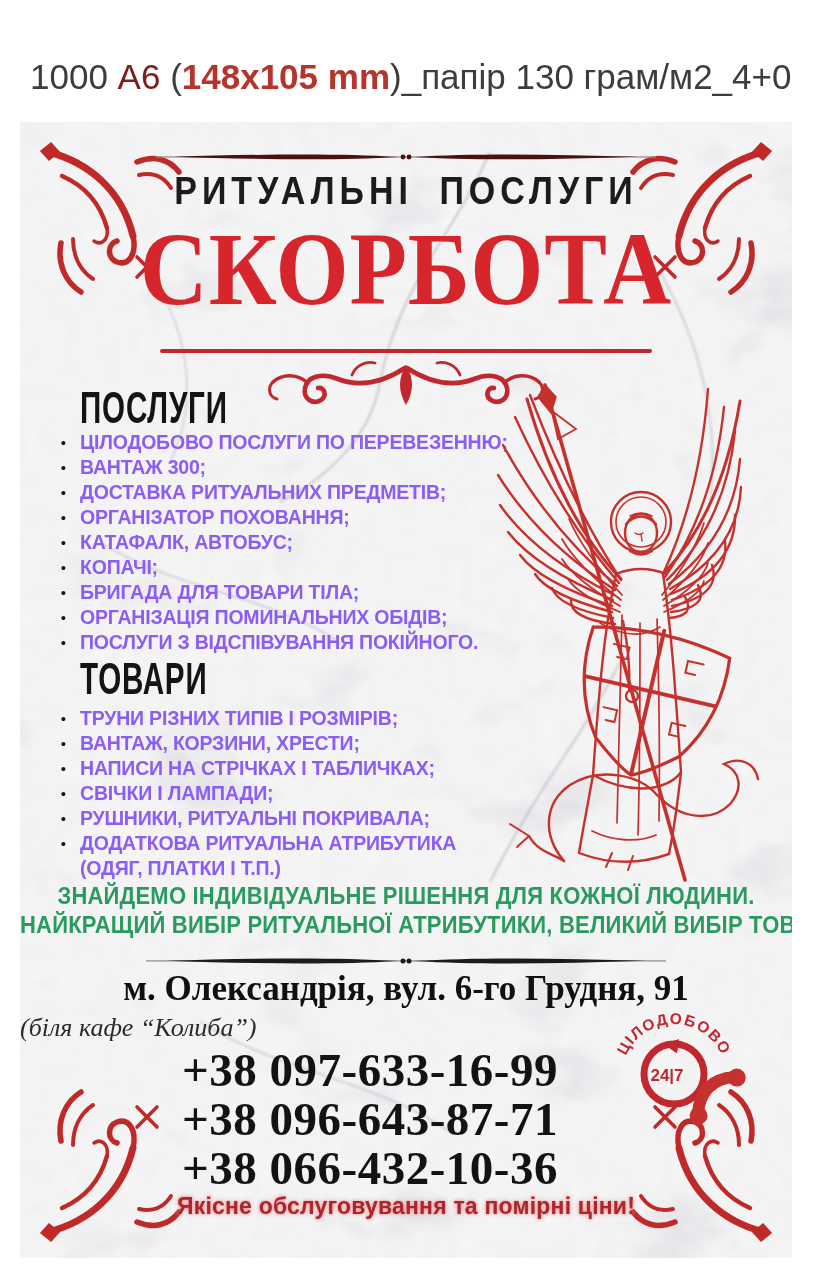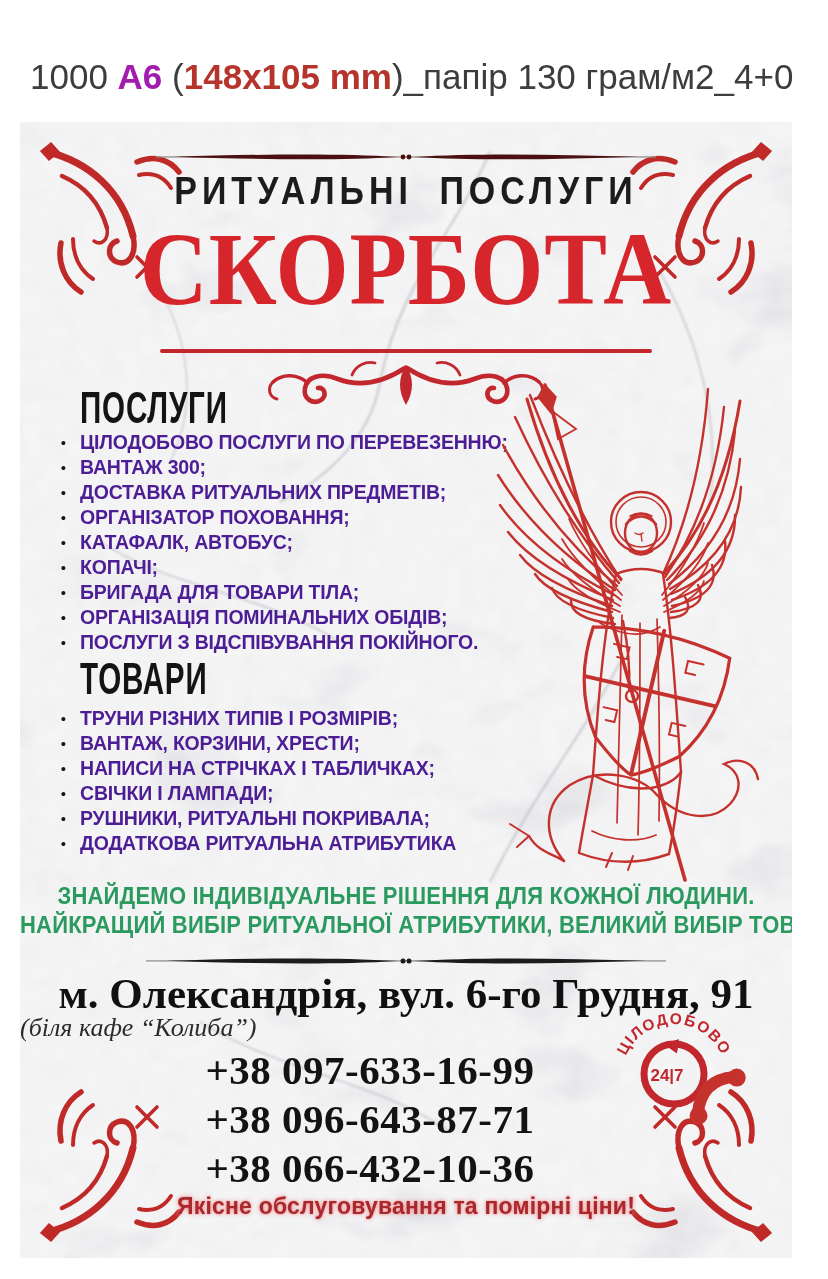--- a/index.html
+++ b/index.html
@@ -1,20 +1,20 @@
 <!DOCTYPE html>
 <html><head>
 <meta charset="utf-8">
 <style>
   * { margin:0; padding:0; box-sizing:border-box; }
   html,body { width:828px; height:1279px; background:#ffffff; font-family:"Liberation Sans", sans-serif; position:relative; overflow:hidden; }
 
   
   .prod-header { position:absolute; top:57px; left:30px; font-size:35px; color:#3d3d3d; white-space:nowrap; }
-  .prod-header .b   { font-weight:bold; color:#a21caf; }
+  .prod-header .b   { font-weight:normal; color:#7f1d1d; }
   .prod-header .red { font-weight:bold; color:#b5342c;margin-top:16px; }
 
   
   .flyer { position:absolute; left:20px; top:122px; width:772px; height:1136px; background:#f4f4f6; overflow:hidden; }
   .marble { position:absolute; left:0; top:0; }
 
   .corner { position:absolute; width:148px; height:168px; }
   .c-tl { left:16px;  top:18px; }
   .c-tr { right:16px; top:18px;  transform:scaleX(-1); }
   .c-bl { left:16px;  bottom:14px; transform:scaleY(-1); }
@@ -36,38 +36,38 @@
   .sec-head { position:absolute; left:60px; font-size:37px; font-weight:bold; color:#141414;
               letter-spacing:1px; transform:scale(0.8,1.18); transform-origin:left top; white-space:nowrap; }
   .h-services { top:262px; }
   .h-goods    { top:533px; }
 
   .list { position:absolute; left:36px; }
   .l-services { top:308px; }
   .l-goods    { top:584px; }
   .row { display:flex; align-items:center; height:25px; gap:9px; white-space:nowrap; }
   .row .blt { font-size:15px; color:#161616; width:15px; text-align:center; }
-  .row .txt { font-size:19.5px; font-weight:bold; color:#4c1d95; letter-spacing:-0.2px; }
+  .row .txt { font-size:19.5px; font-weight:bold; color:#8b5cf6; letter-spacing:-0.2px; }
   .row.nob .blt { visibility:hidden; }
 
   .angel { position:absolute; left:452px; top:261px; width:300px; height:505px; }
 
   .promo { position:absolute; top:759px; left:0; width:100%; text-align:center; color:#2a9a5e;
            font-weight:bold; font-size:22px; line-height:27px; letter-spacing:0.2px;
            transform:scaleY(1.08); transform-origin:center top; white-space:nowrap; }
 
   .div-black { position:absolute; top:831px; left:50%; transform:translateX(-50%); }
 
   .address { position:absolute; top:847px; left:0; width:100%; text-align:center;
-             font-family:"Liberation Serif", serif; font-weight:bold; font-size:43px; color:#101010; white-space:nowrap; }
+             font-family:"Liberation Serif", serif; font-weight:bold; font-size:35px; color:#101010; white-space:nowrap; }
   .cafe { position:absolute; top:891px; left:0; width:100%; text-align:left;
           font-family:"Liberation Serif", serif; font-style:italic; font-size:26px; color:#2b2b2b; }
 
   .phones { position:absolute; top:924px; left:70px; width:560px; text-align:center;
-            font-family:"Liberation Serif", serif; font-weight:bold; font-size:41px; line-height:49px;
+            font-family:"Liberation Serif", serif; font-weight:bold; font-size:47px; line-height:49px;
             color:#131313; letter-spacing:0.5px; white-space:nowrap; }
 
   .badge { position:absolute; left:588px; top:874px; width:150px; height:132px; }
 
   .footer-red { position:absolute; top:1070px; left:0; width:100%; text-align:center;
                 font-size:23px; font-weight:bold; color:#a8282e; letter-spacing:0.2px;
                 text-shadow:0 0 5px rgba(238,140,140,0.95), 0 0 2px rgba(238,140,140,0.9);
                 transform:scaleY(1.05); transform-origin:center top; }
 </style>
 </head>
@@ -218,20 +218,24 @@
         <span class="txt">СВІЧКИ І ЛАМПАДИ;</span>
       </div>
     <div class="row">
         <span class="blt">•</span>
         <span class="txt">РУШНИКИ, РИТУАЛЬНІ ПОКРИВАЛА;</span>
       </div>
     <div class="row">
         <span class="blt">•</span>
         <span class="txt">ДОДАТКОВА РИТУАЛЬНА АТРИБУТИКА</span>
       </div>
+    <div class="row nob">
+        <span class="blt">•</span>
+        <span class="txt">(ОДЯГ, ПЛАТКИ І Т.П.)</span>
+      </div>
   </div>
 
   <svg class="angel" viewBox="0 0 300 505">
     <g stroke="#c5312c" stroke-width="2.4" fill="none" stroke-linecap="round">
 
       <path d="M149,196 C112,158 78,96 55,16" stroke-width="3"></path>
       <path d="M149,197 Q100,122 58,12"></path>
       <path d="M147,200 Q88,132 43,34"></path>
       <path d="M145,203 Q76,145 31,62"></path>
       <path d="M143,207 Q67,158 26,92"></path>

